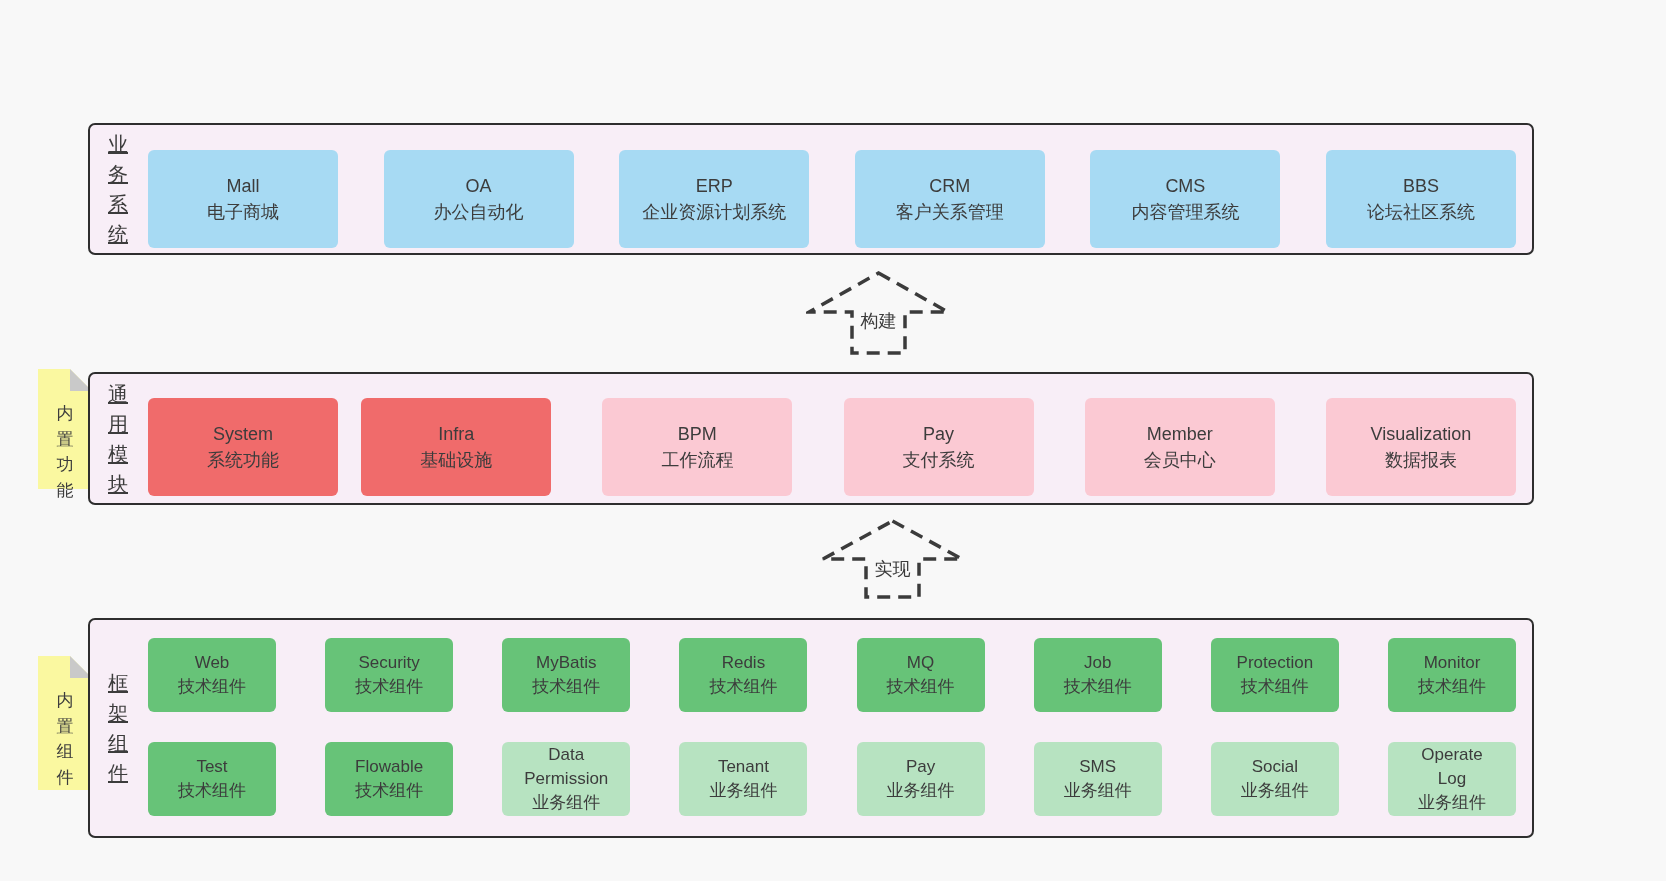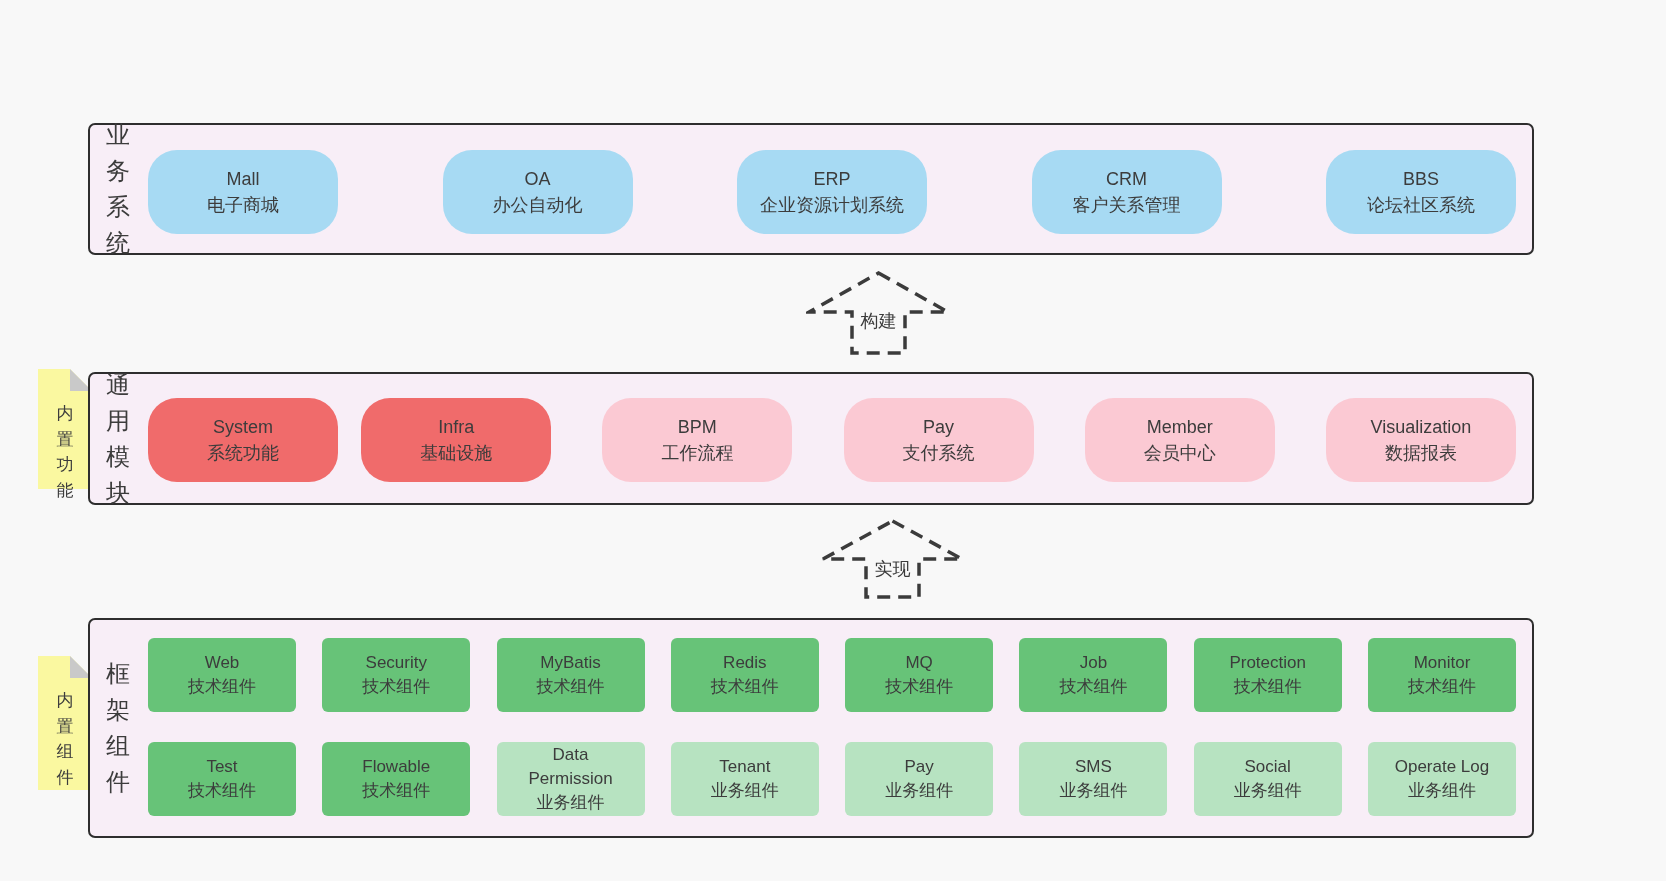--- a/index.html
+++ b/index.html
@@ -13,38 +13,39 @@
     position:absolute; left:88px; width:1446px; box-sizing:border-box;
     background:var(--band_bg, #f8eef7);
     border:2px solid var(--band_border, #2e2e2e);
     border-radius:7px; z-index:1;
   }
   .band1 { top:123px; height:132px; }
   .band2 { top:372px; height:133px; }
   .band3 { top:618px; height:220px; }
   .band-label {
     position:absolute; left:16px; top:50%; transform:translateY(-50%);
-    width:22px; word-break:break-all; line-height:1.5; font-size:24px;
-    text-align:left;
+    width:22px; word-break:break-all; line-height:1.5; font-size:20px;
+    text-align:right;
+    text-decoration:underline;
   }
   .band-row {
     position:absolute; left:58px; right:16px;
     display:flex; justify-content:space-between;
   }
   .band1 .band-row { top:25px; }
   .band2 .band-row { top:24px; }
   .band3 .row1 { top:18px; }
   .band3 .row2 { top:122px;gap:24px; }
   .box {
     display:flex; flex-direction:column; align-items:center; justify-content:center;
     text-align:center; border-radius:6px; box-sizing:border-box;
     font-size:18px; line-height:1.45;
   }
-  .band1 .box, .band2 .box { width:190px; height:84px;border-radius:29px; }
-  .band3 .box { width:148px; height:74px; font-size:17px; line-height:1.4; padding:0 21px; }
+  .band1 .box, .band2 .box { width:190px; height:98px; }
+  .band3 .box { width:128px; height:74px; font-size:17px; line-height:1.4; padding:0 21px; }
   .v-blue  { background:var(--blue_box, #a7daf3); }
   .v-red   { background:var(--red_box, #f06b6b); }
   .v-pink  { background:var(--pink_box, #fbc9d3);margin-left:28px; }
   .v-green { background:var(--green_box, #67c378); }
   .v-lgreen{ background:var(--light_green_box, #b7e3c1); }
   .sticky {
     position:absolute; left:38px; width:54px; z-index:0;
     background:var(--sticky_bg, #faf8a0);
   }
   .sticky1 { top:369px; height:120px; }
@@ -95,20 +96,24 @@
       </div>
       <div class="box v-blue">
         <div class="box-title">ERP</div>
         <div class="box-sub">企业资源计划系统</div>
       </div>
       <div class="box v-blue">
         <div class="box-title">CRM</div>
         <div class="box-sub">客户关系管理</div>
       </div>
       <div class="box v-blue">
+        <div class="box-title">CMS</div>
+        <div class="box-sub">内容管理系统</div>
+      </div>
+      <div class="box v-blue">
         <div class="box-title">BBS</div>
         <div class="box-sub">论坛社区系统</div>
       </div>
     </div>
   </section>
 
   <div class="arrow arrow1">
     <svg width="145" height="86" viewBox="0 0 145 86">
       <polygon points="72.5,3 142,42 99,42 99,83 46,83 46,42 3,42"></polygon>
     </svg>

